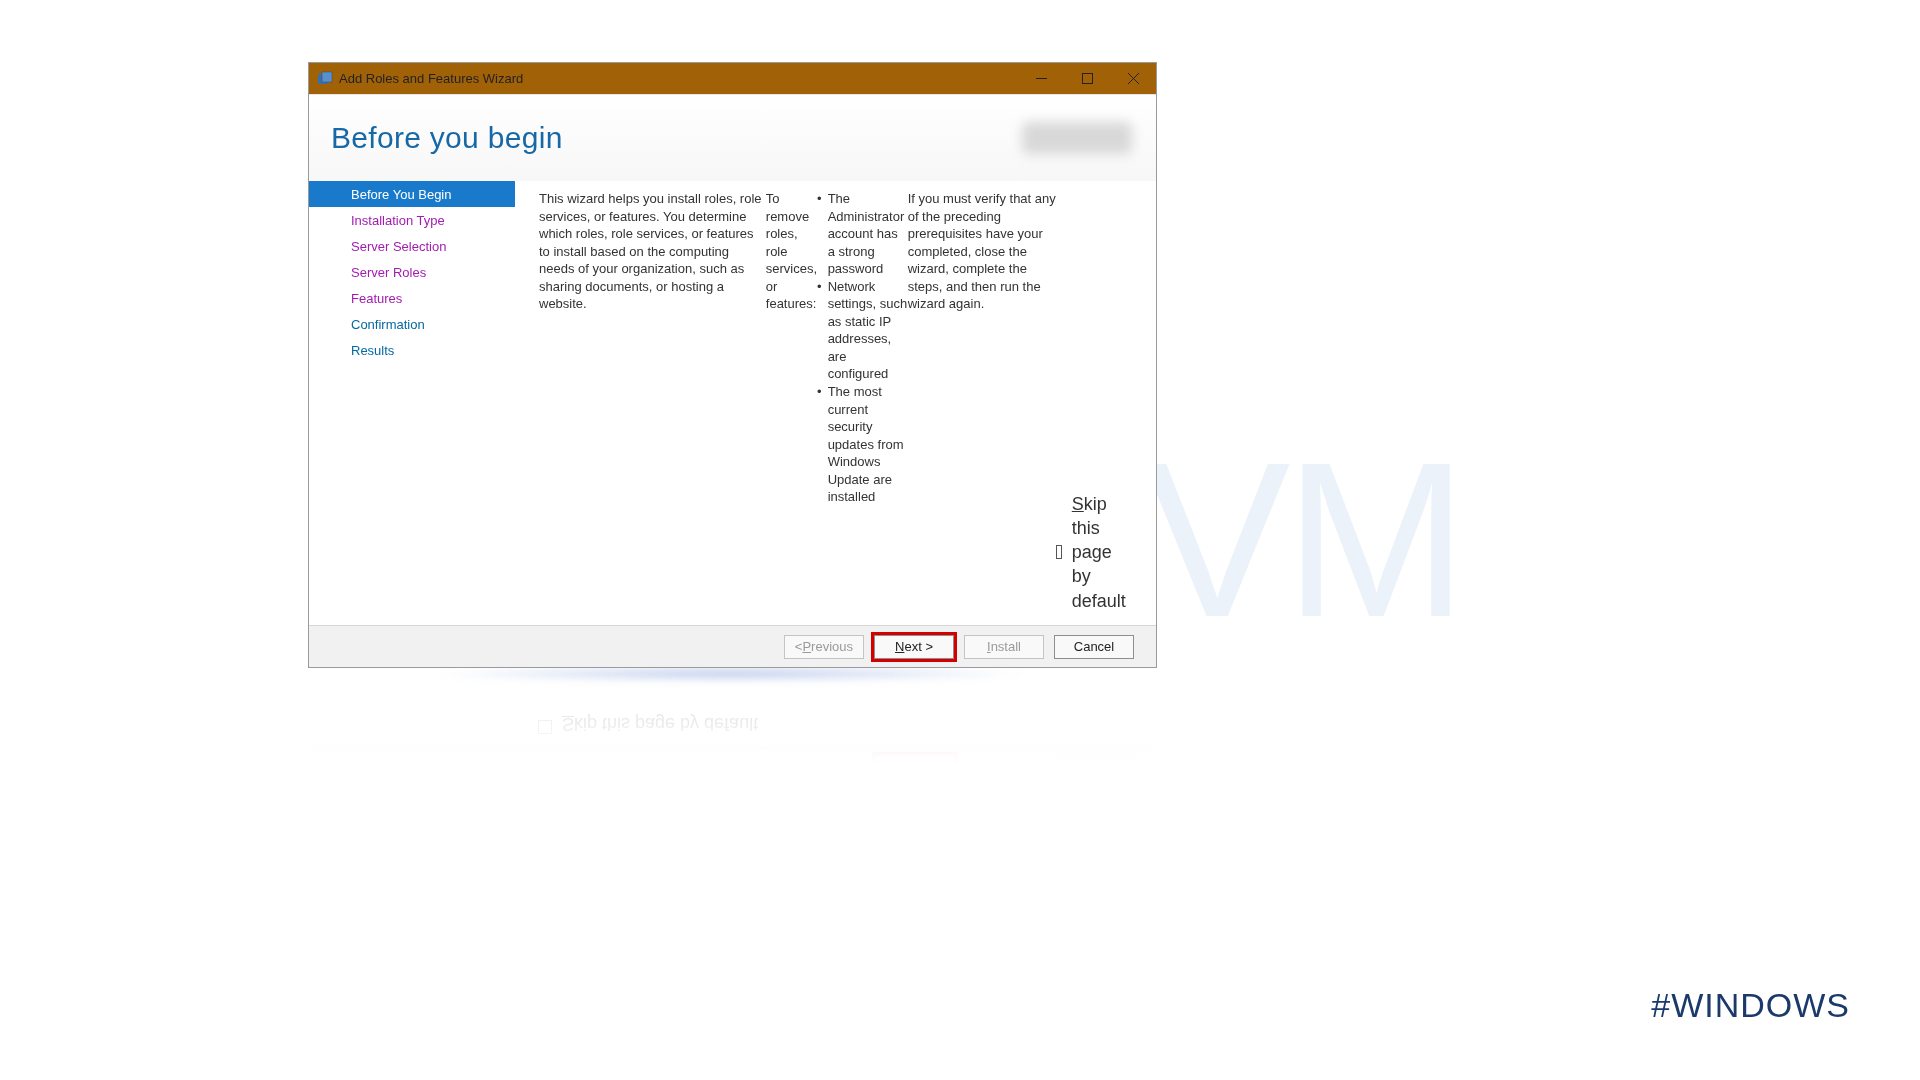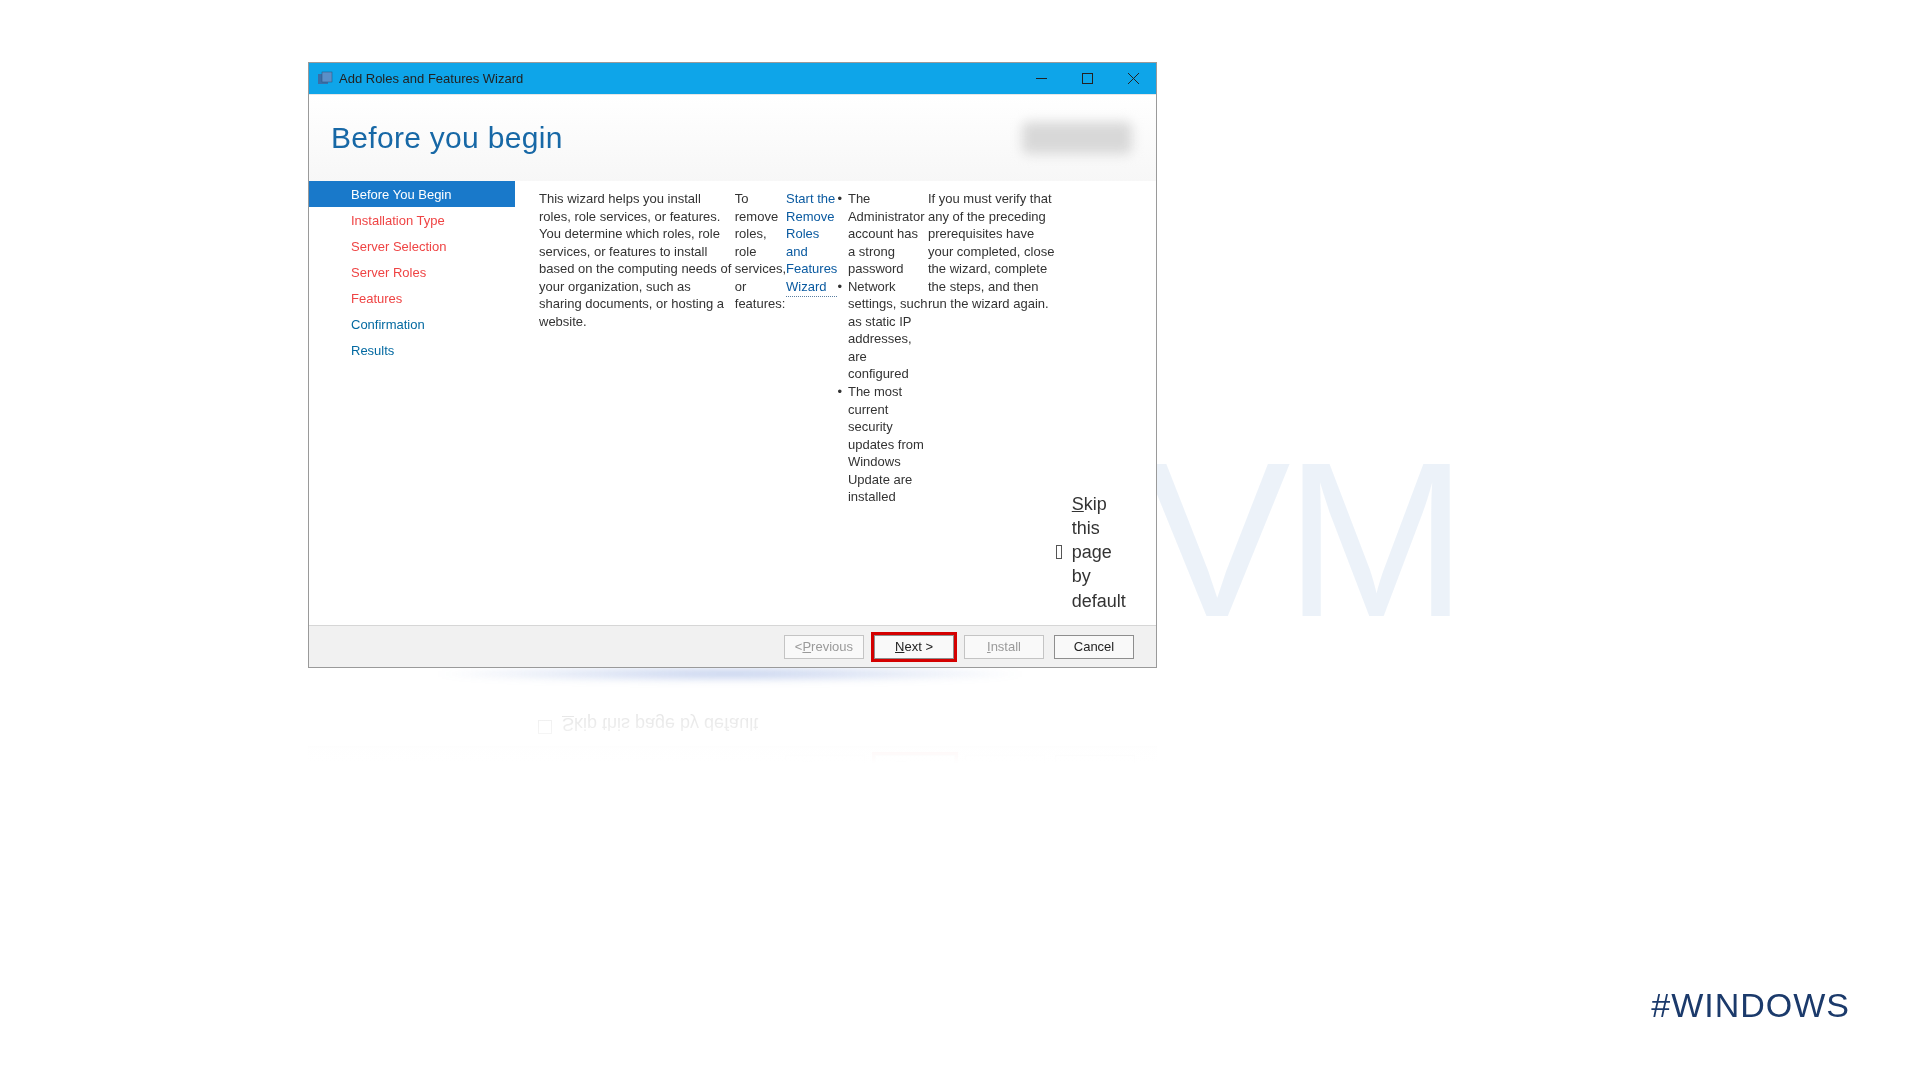--- a/index.html
+++ b/index.html
@@ -44,21 +44,21 @@
     box-shadow: 0 0 0 0 rgba(0,0,0,0);
     z-index: 2;
   }
   .titlebar {
     height: 32px;
     display: flex;
     align-items: center;
     justify-content: space-between;
     padding-left: 8px;
     border-bottom: 1px solid #e6e6e6;
-    background: #0ea5e9;
+    background: #a16207;
   }
   .titlebar-left { display: flex; align-items: center; gap: 6px; }
   .titlebar-icon svg { width: 16px; height: 16px; display: block; }
   .titlebar-title { font-size: 13px; color: #222; }
   .titlebar-controls { display: flex; }
   .win-btn {
     width: 46px; height: 30px;
     display: flex; align-items: center; justify-content: center;
     color: #222; font-size: 14px; font-family: inherit;
     background: transparent; border: none; cursor: pointer;
@@ -95,21 +95,21 @@
     border-right: 0;
     padding-top: 0;
     background: #ffffff;
   }
   .nav-item {
     height: 26px;
     display: flex;
     align-items: center;
     padding-left: 42px;
     font-size: 13px;
-    color: #ef4444;
+    color: #a21caf;
     cursor: pointer;
     position: relative;
   }
   .nav-item.selected {
     background: #1979ca;
     color: #ffffff;
   }
   .nav-item.selected::before {
     content: "";
     position: absolute;
@@ -266,21 +266,20 @@
       <div class="nav-item">Server Selection</div>
       <div class="nav-item">Server Roles</div>
       <div class="nav-item">Features</div>
       <div class="nav-item disabled">Confirmation</div>
       <div class="nav-item disabled">Results</div>
     </div>
 
     <div class="content">
       <p>This wizard helps you install roles, role services, or features. You determine which roles, role services, or features to install based on the computing needs of your organization, such as sharing documents, or hosting a website.</p>
       <p class="no-gap">To remove roles, role services, or features:</p>
-      <p><span class="link">Start the Remove Roles and Features Wizard</span></p>
       <div class="bullets">
         <div class="b">
             <span class="dot">•</span>
             <span>The Administrator account has a strong password</span>
           </div>
         <div class="b">
             <span class="dot">•</span>
             <span>Network settings, such as static IP addresses, are configured</span>
           </div>
         <div class="b">

